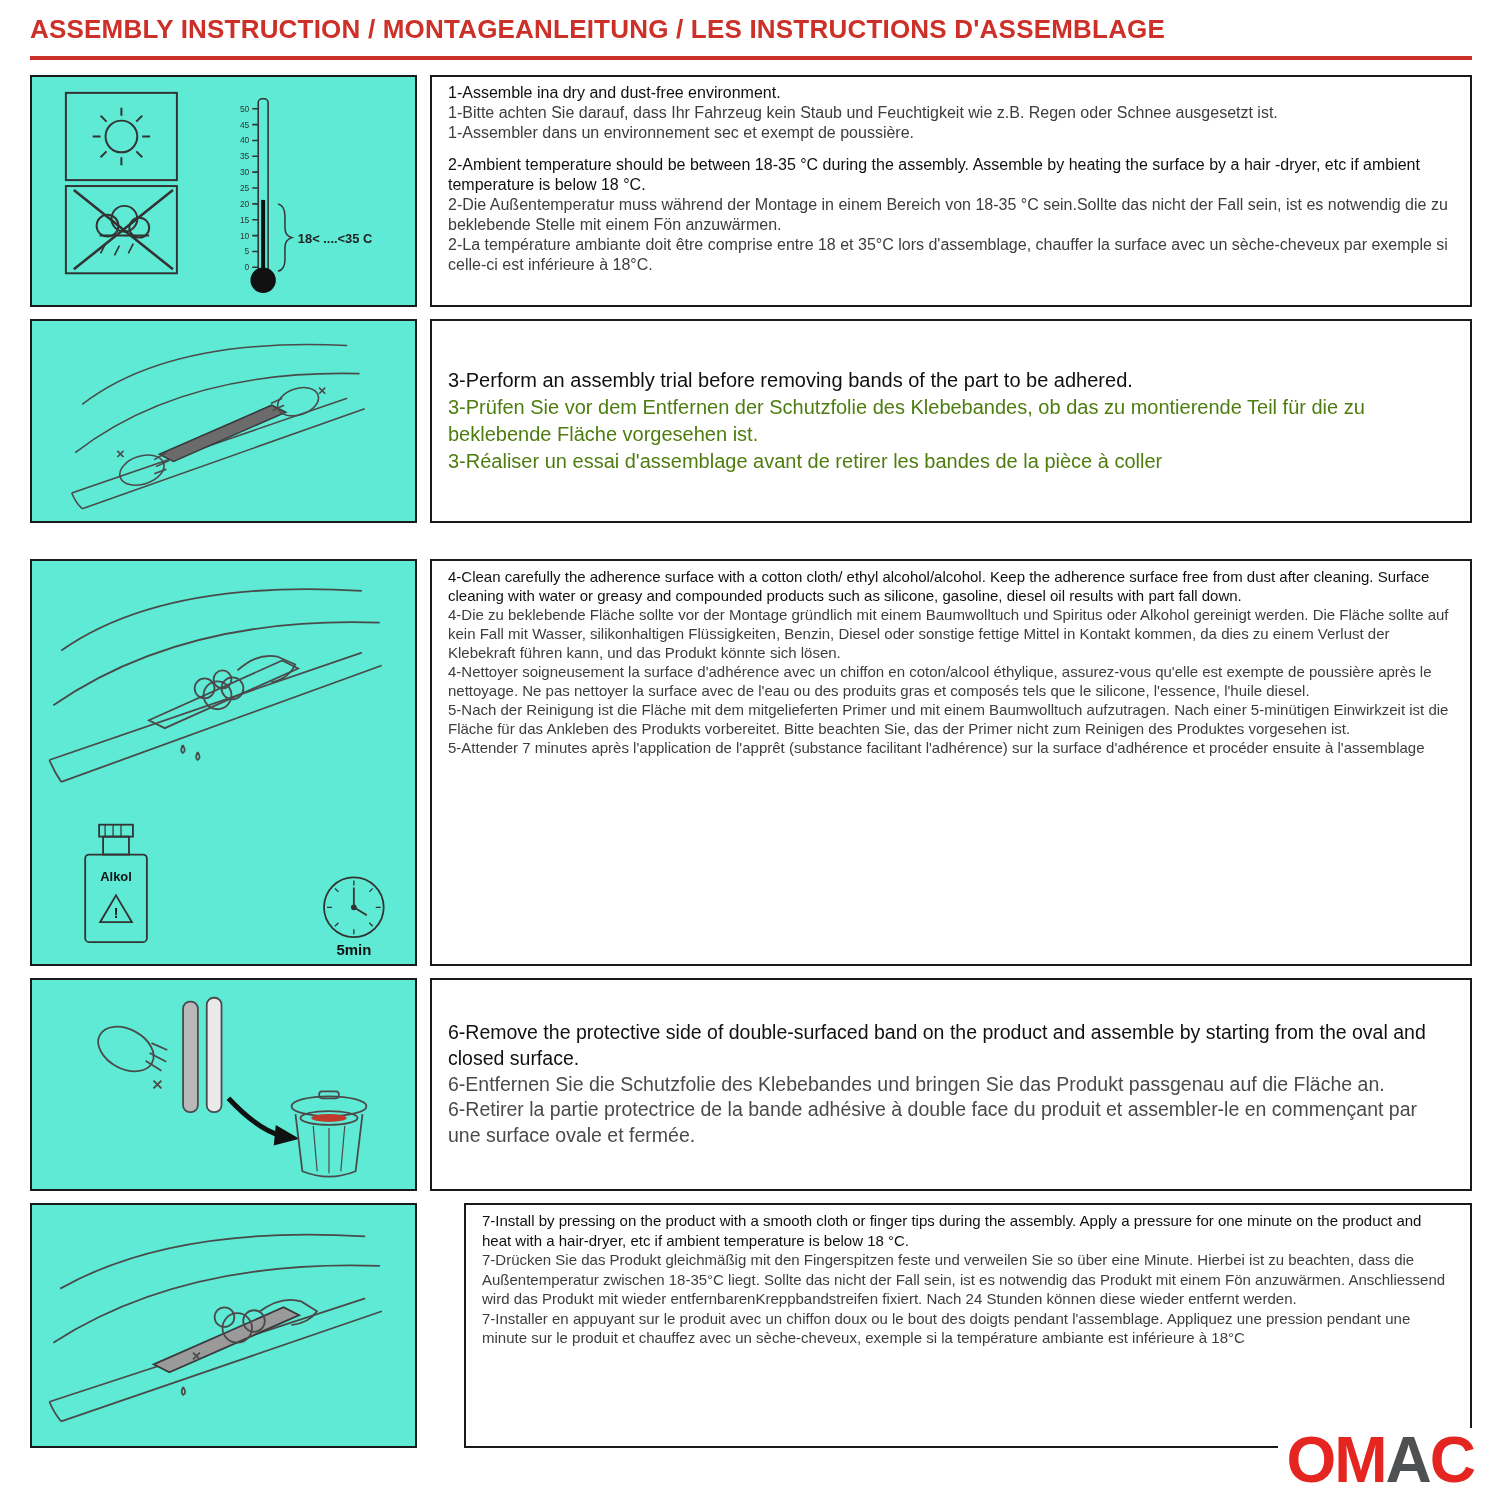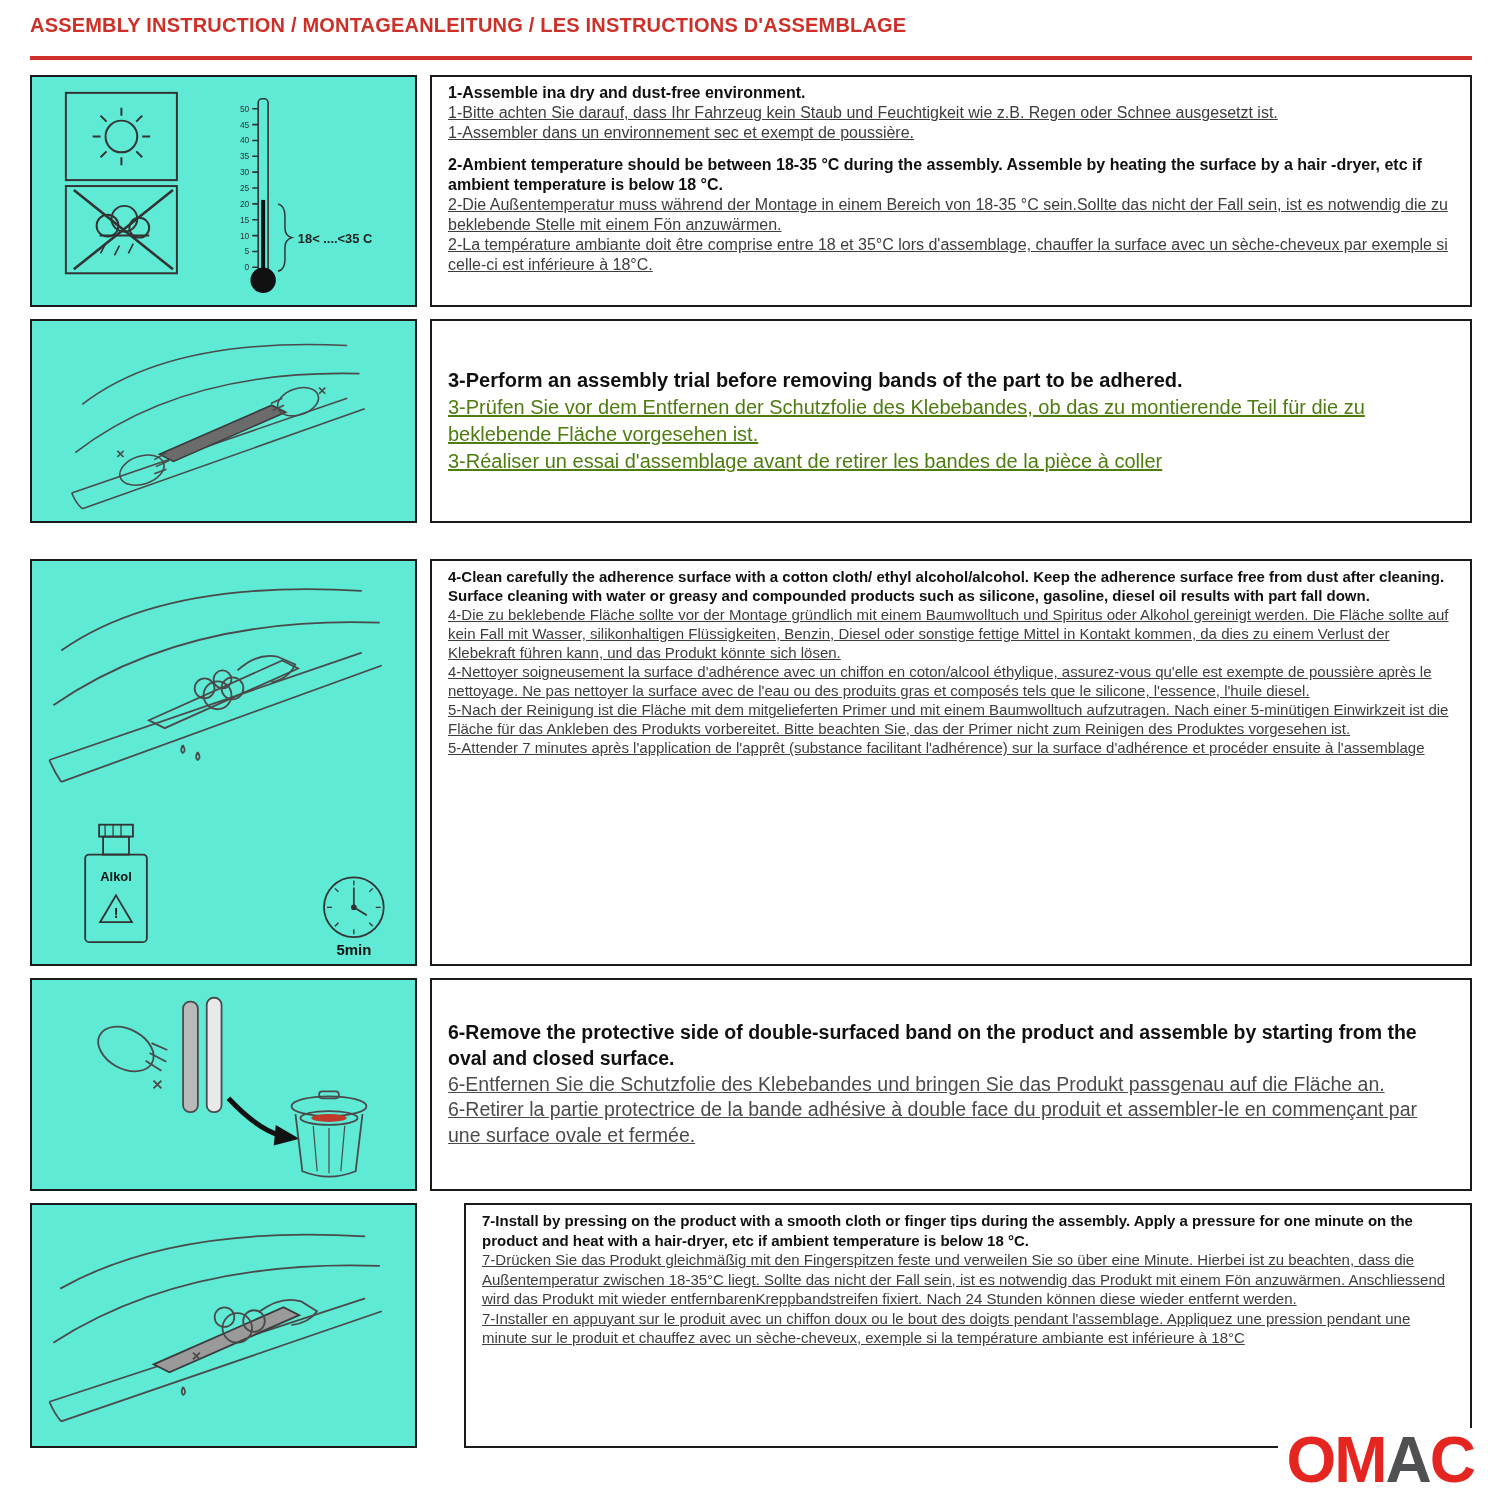--- a/index.html
+++ b/index.html
@@ -2,42 +2,42 @@
 <html><head>
 <meta charset="utf-8">
 <style>
   html,body{margin:0;padding:0;}
   body{
     width:1500px;height:1500px;position:relative;background:#ffffff;
     font-family:"Liberation Sans", sans-serif;color:#222;overflow:hidden;
   }
   .page-title{
     position:absolute;top:14px;left:30px;right:28px;margin:0;
-    font-size:20px;font-weight:800;letter-spacing:.2px;white-space:nowrap;
+    font-size:26px;font-weight:800;letter-spacing:.2px;white-space:nowrap;
   }
   .title-rule{position:absolute;top:56px;left:30px;right:28px;height:4px;}
   .row{position:absolute;left:30px;right:28px;display:flex;gap:13px;}
   .row1{top:75px;height:232px;}
   .row2{top:319px;height:204px;}
   .row3{top:559px;height:407px;}
   .row4{top:978px;height:213px;}
   .row5{top:1203px;height:245px;gap:47px;}
   .illus-box{
     flex:0 0 383px;width:383px;border:2px solid #1a1a1a;background:#5eead4;
     display:flex;align-items:center;justify-content:center;overflow:hidden;
   }
   .illus-box svg{width:100%;height:100%;}
   .text-box{
     flex:1;border:2px solid #1a1a1a;background:#fff;overflow:hidden;
     padding:6px 16px;display:flex;flex-direction:column;
   }
   .text-box.vcenter{justify-content:center;}
   .text-box p{margin:0;}
-  .b{font-weight:700;color:#101010;}
-  .n{font-weight:400;color:#3d3d3d;text-decoration:underline;}
+  .b{font-weight:400;color:#101010;}
+  .n{font-weight:400;color:#3d3d3d;}
   .gap{margin-top:12px !important;}
   .s1 p{font-size:16px;line-height:1.25;}
   .s2 p{font-size:20px;line-height:1.35;}
   .s2 .n{color:#4d7c0f;}
   .s3 p{font-size:15px;line-height:1.27;}
   .s4 p{font-size:19.5px;line-height:1.33;}
   .s4 .n{color:#4a4a4a;}
   .s5 p{font-size:15px;line-height:1.3;}
   .logo{
     position:absolute;top:1428px;right:26px;

